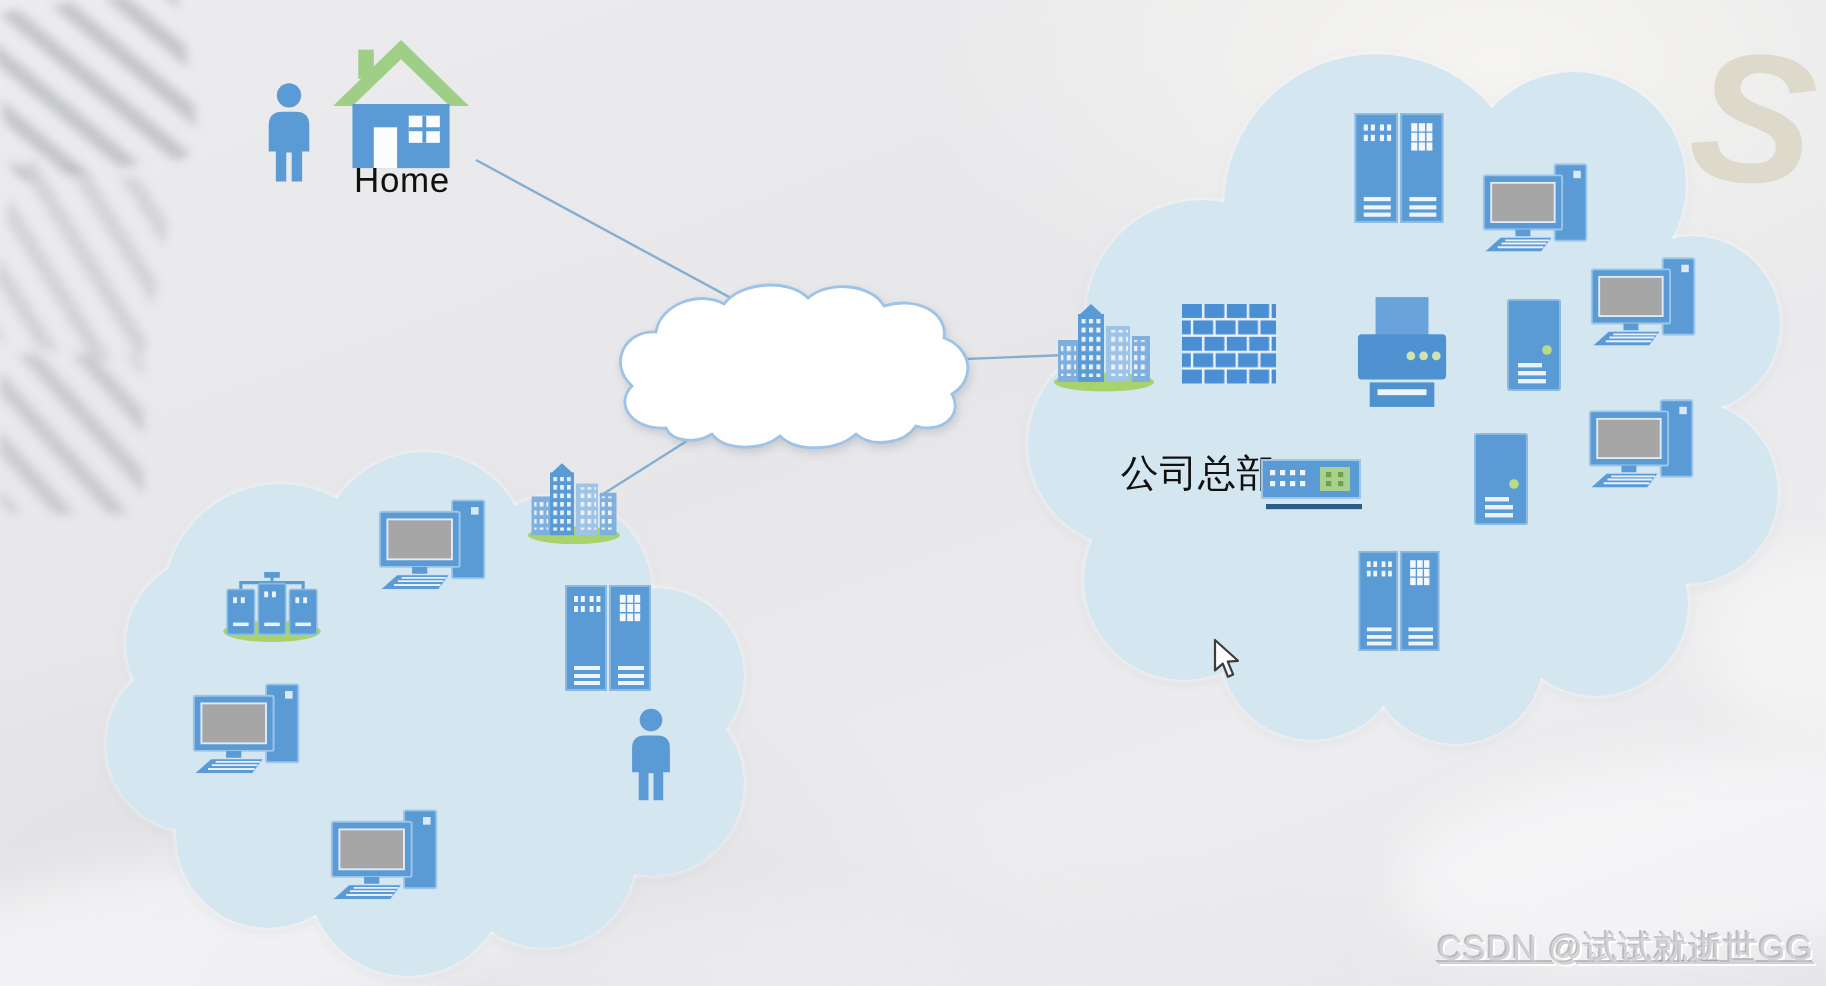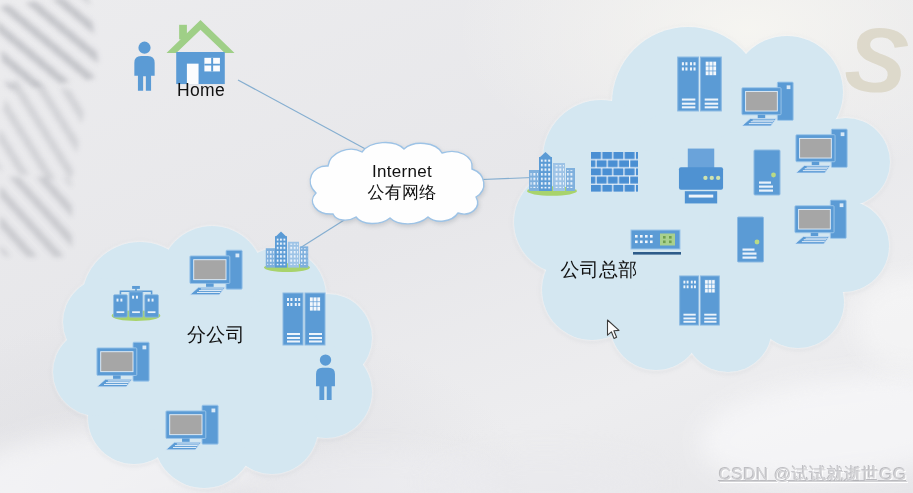--- a/index.html
+++ b/index.html
@@ -22,21 +22,21 @@
     color:#dbd6c6;opacity:.85;transform:rotate(6deg);pointer-events:none;line-height:1;
   }
   svg.scene{position:absolute;left:0;top:0;}
   .cloudsite{filter:drop-shadow(0 0 1.5px #ffffff) drop-shadow(0 1px 2px rgba(150,160,170,.22));}
   .inetcloud{filter:drop-shadow(1px 2px 2px rgba(130,140,150,.32));}
   .ic{position:absolute;overflow:visible;}
   .lbl{position:absolute;color:#101010;font-weight:normal;text-align:center;letter-spacing:.3px;}
   .lbl-home{left:164px;top:80px;width:74px;font-size:17.5px;}
   .lbl-inet{left:329px;top:162px;width:146px;font-size:17px;line-height:20.5px;}
   .lbl-branch{left:168px;top:322px;width:96px;font-size:19px;}
-  .lbl-hq{left:546px;top:257px;width:106px;font-size:19px;}
+  .lbl-hq{left:546px;top:224px;width:106px;font-size:19px;}
   .csdn{
     position:absolute;right:6px;bottom:7px;font-size:17px;letter-spacing:.5px;color:#d2d2d5;
     text-shadow:-1px -1px 0 rgba(145,145,152,.55), 1px 1px 0 #ffffff;
     text-decoration:underline;
   }
 </style>
 </head>
 <body>
 
 <svg width="0" height="0" style="position:absolute" aria-hidden="true">
@@ -245,35 +245,30 @@
   </svg>
 
   <svg class="ic" style="left:130px;top:39px;width:29px;height:57px">
       <use href="#sym-person"></use>
     </svg>
   <svg class="ic" style="left:166px;top:18px;width:69px;height:68px">
       <use href="#sym-house"></use>
     </svg>
   <div class="lbl lbl-home">Home</div>
 
-  <div class="lbl lbl-inet">
-    <div>Internet</div>
-    <div>公有网络</div>
-  </div>
 
   <svg class="ic" style="left:188px;top:249px;width:57px;height:48px">
       <use href="#sym-desktop"></use>
     </svg>
   <svg class="ic" style="left:263px;top:229px;width:48px;height:44px">
       <use href="#sym-building"></use>
     </svg>
   <svg class="ic" style="left:110px;top:285px;width:52px;height:37px">
       <use href="#sym-cluster"></use>
     </svg>
-  <div class="lbl lbl-branch">分公司</div>
   <svg class="ic" style="left:282px;top:292px;width:44px;height:54px">
       <use href="#sym-cabinet"></use>
     </svg>
   <svg class="ic" style="left:95px;top:341px;width:57px;height:48px">
       <use href="#sym-desktop"></use>
     </svg>
   <svg class="ic" style="left:312px;top:352px;width:27px;height:53px">
       <use href="#sym-person"></use>
     </svg>
   <svg class="ic" style="left:164px;top:404px;width:57px;height:48px">

